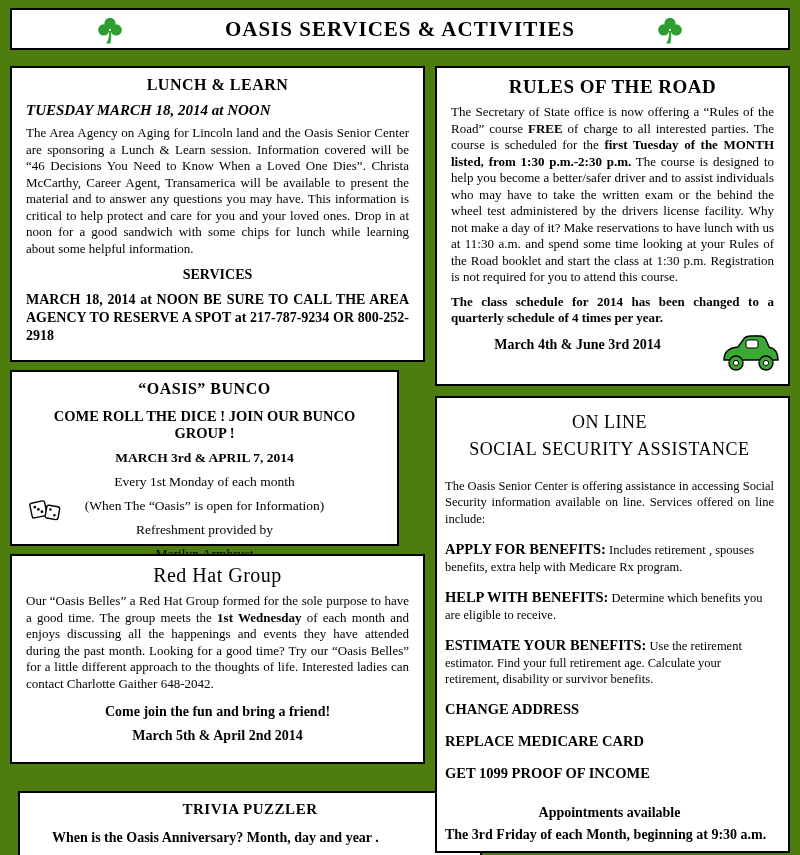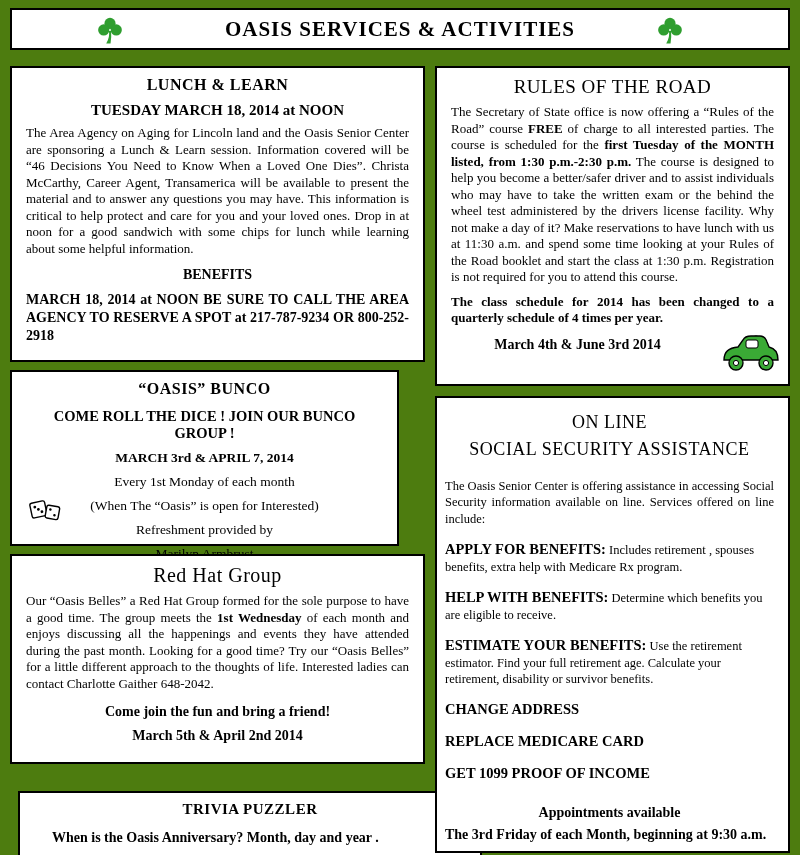--- a/index.html
+++ b/index.html
@@ -16,41 +16,41 @@
   .shamrock.right { right:105px; }
 
   
   .sec { padding:8px 14px; }
   .sec-title { text-align:center; font-weight:bold; font-size:16px; letter-spacing:0.5px; }
   .sec-title.big-plain { font-weight:normal; font-size:20px; letter-spacing:0.5px; }
   .para { font-size:13px; line-height:1.27; text-align:justify; margin-top:6px; }
 
   
   .lunch-box { left:10px; top:66px; width:415px; height:296px; }
-  .lunch-box .date-line { text-align:center; font-weight:bold; font-size:15px; margin-top:8px; }
+  .lunch-box .date-line { font-weight:bold; font-size:15px; margin-top:8px;font-style:italic; }
   .lunch-box .remember { text-align:center; font-weight:bold; font-size:14px; margin-top:10px; }
   .lunch-box .call-text { font-weight:bold; font-size:14px; text-align:justify; margin-top:8px; line-height:1.3; }
 
   .bunco-box { left:10px; top:370px; width:389px; height:176px; }
   .bunco-line { text-align:center; margin-top:8px; font-size:13.5px; }
   .bunco-line.b1 { font-weight:bold; font-size:14.5px; margin-top:10px; }
   .bunco-line.b2 { font-weight:bold; font-size:13.5px; }
   .dice { position:absolute; left:16px; top:124px; }
 
   .redhat-box { left:10px; top:554px; width:415px; height:210px; }
   .redhat-box .footer1 { text-align:center; font-weight:bold; font-size:14px; margin-top:12px; }
   .redhat-box .footer2 { text-align:center; font-weight:bold; font-size:14px; margin-top:8px; }
 
   .trivia-box { left:18px; top:774px; width:464px; height:79px;margin-top:17px; }
   .trivia-box .question { font-weight:bold; font-size:14px; margin-top:12px; padding-left:18px; }
   .trivia-box .answer { font-weight:bold; font-size:13px; margin-top:6px; }
 
   
   .rules-box { left:435px; top:66px; width:355px; height:320px; }
-  .rules-box .sec-title { font-weight:normal; font-size:19px; letter-spacing:0.5px; }
+  .rules-box .sec-title { font-weight:bold; font-size:19px; letter-spacing:0.5px; }
   .rules-box .schedule-note { font-weight:bold; font-size:13px; text-align:justify; margin-top:8px; line-height:1.3; }
   .rules-box .dates { font-weight:bold; font-size:14px; text-align:center; margin-top:10px; padding-right:70px; }
   .car { position:absolute; right:6px; bottom:6px; }
 
   .ss-box { left:435px; top:396px; width:355px; height:457px;padding-left:8px; }
   .ss-title { text-align:center; font-weight:normal; font-size:18px; letter-spacing:0.5px; margin-top:6px; }
   .ss-intro { font-size:12.5px; line-height:1.3; text-align:justify; margin-top:18px; }
   .ss-item { margin-top:13px; font-size:12.5px; line-height:1.3; text-align:left; }
   .ss-item .lbl { font-weight:bold; font-size:14.5px; }
   .ss-appt { text-align:center; font-weight:bold; font-size:14px; margin-top:22px; }
@@ -82,30 +82,30 @@
           <path d="M11 13 Q12 19 8.5 24.5 L12.5 24.5 Q13.5 18 13 13 Z"></path>
         </g>
       </svg>
     </span>
   </div>
 
   <div class="box lunch-box sec">
     <div class="sec-title">LUNCH &amp; LEARN</div>
     <div class="date-line">TUESDAY MARCH 18, 2014 at NOON</div>
     <div class="para">The Area Agency on Aging for Lincoln land and the Oasis   Senior Center are sponsoring a Lunch &amp; Learn session.    Information covered will be “46 Decisions You Need to Know When a Loved One Dies”. Christa McCarthy, Career Agent, Transamerica will be available to present the material and to answer any questions you may have. This information is critical to help protect and care for you and your loved ones. Drop in at noon for a good sandwich with some chips for lunch while  learning about some helpful information.</div>
-    <div class="remember">BENEFITS</div>
+    <div class="remember">SERVICES</div>
     <div class="call-text">MARCH 18, 2014 at NOON BE SURE TO CALL THE AREA AGENCY TO RESERVE A SPOT at 217-787-9234 OR 800-252-2918</div>
   </div>
 
   <div class="box bunco-box sec">
     <div class="sec-title">“OASIS” BUNCO</div>
     <div class="bunco-line b1">COME ROLL THE DICE !    JOIN OUR BUNCO GROUP !</div>
     <div class="bunco-line b2">MARCH 3rd &amp; APRIL 7, 2014</div>
     <div class="bunco-line">Every 1st Monday of each month</div>
-    <div class="bunco-line">(When The “Oasis” is open for Interested)</div>
+    <div class="bunco-line">(When The “Oasis” is open for Information)</div>
     <div class="bunco-line">Refreshment provided by</div>
     <div class="bunco-line">Marilyn Armbrust</div>
     <span class="dice">
       <svg width="34" height="30" viewBox="0 0 34 30">
         <g transform="rotate(-12 10 14)">
           <rect x="3" y="6" width="15" height="15" rx="2" fill="#fff" stroke="#000" stroke-width="1.4"></rect>
           <circle cx="7.5" cy="10.5" r="1.4" fill="#000"></circle>
           <circle cx="13.5" cy="16.5" r="1.4" fill="#000"></circle>
           <circle cx="10.5" cy="13.5" r="1.4" fill="#000"></circle>
         </g>

